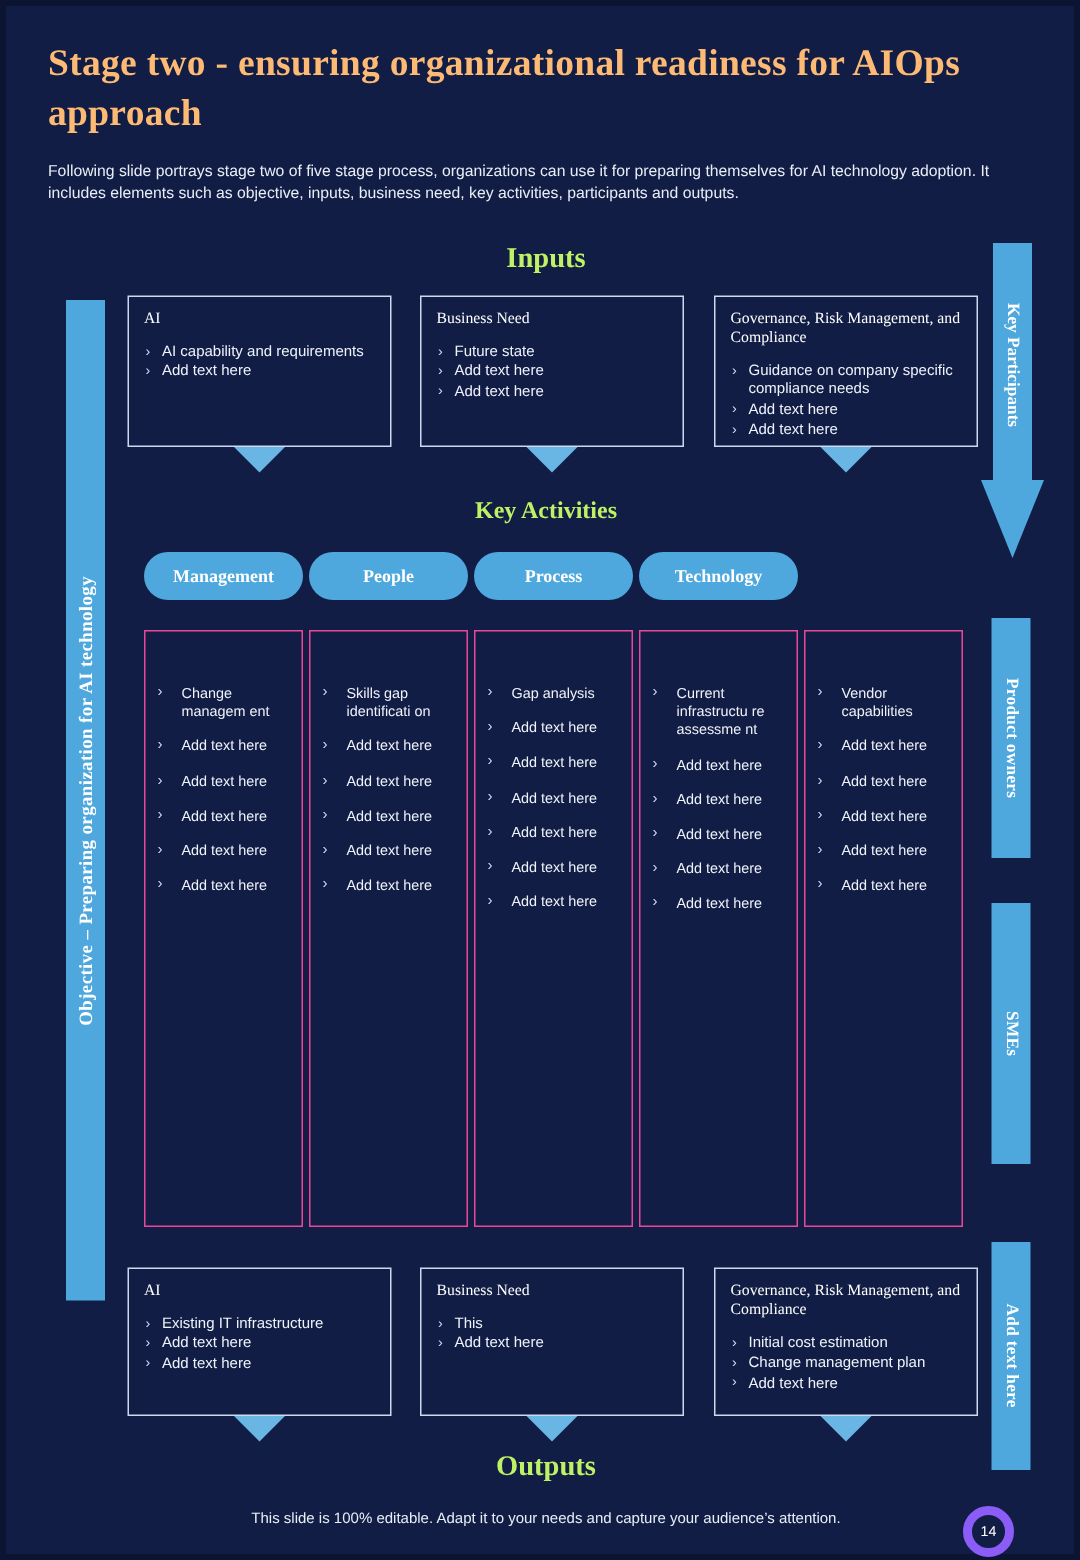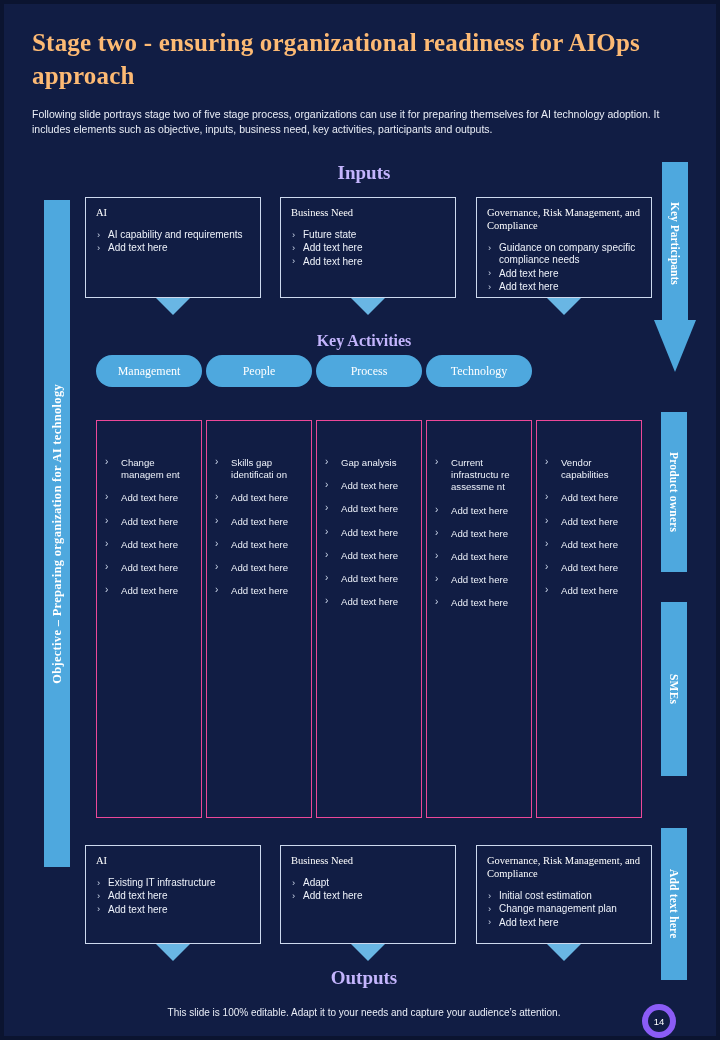--- a/index.html
+++ b/index.html
@@ -25,21 +25,21 @@
   }
   .subtitle{
     position:absolute;left:28px;top:103px;width:662px;
     font-size:10.5px;line-height:14.5px;color:#e9edf6;
   }
 
   
   .sec-head{
     position:absolute;text-align:center;
     font-family:"Liberation Serif", serif;
-    font-weight:bold;color:#c4b5fd;
+    font-weight:bold;color:#bef264;
   }
   #inputs-head{left:260px;top:158px;width:200px;font-size:19px;}
   #keyact-head{left:260px;top:328px;width:200px;font-size:16px;}
   #outputs-head{left:260px;top:963px;width:200px;font-size:19px;}
 
   
   .vbar{
     position:absolute;background:#4ea8de;
     display:flex;align-items:center;justify-content:center;
     color:#ffffff;font-family:"Liberation Serif", serif;font-weight:bold;
@@ -123,23 +123,23 @@
   
   #out-ai      {left:81px; top:841px; width:176px;height:99px;}
   #out-bn      {left:276px;top:841px; width:176px;height:99px;}
   #out-grc     {left:472px;top:841px; width:176px;height:99px;}
   #chev-out-ai {left:152px;top:940px;}
   #chev-out-bn {left:347px;top:940px;}
   #chev-out-grc{left:543px;top:940px;}
 
   
   .pill{
-    position:absolute;top:351px;height:32px;background:#4ea8de;
+    position:absolute;top:364px;height:32px;background:#4ea8de;
     border-radius:16px;display:flex;align-items:center;justify-content:center;
-    font-family:"Liberation Serif", serif;font-weight:normal;
+    font-family:"Liberation Serif", serif;font-weight:bold;
     font-size:12px;color:#ffffff;
   }
   .pill.p0{left:92px; width:106px;}
   .pill.p1{left:202px;width:106px;}
   .pill.p2{left:312px;width:106px;}
   .pill.p3{left:422px;width:106px;}
   .pill.p4{left:532px;width:106px;}
 
   
   .kcol{
@@ -300,21 +300,21 @@
         <li>Existing IT  infrastructure</li>
         <li>Add text here</li>
         <li>Add text here</li>
       </ul>
   </div>
   <div class="chev" id="chev-out-ai"></div>
 
   <div class="card" id="out-bn">
     <div class="ch">Business Need</div>
     <ul>
-        <li>Adapt</li>
+        <li>This</li>
         <li>Add text here</li>
       </ul>
   </div>
   <div class="chev" id="chev-out-bn"></div>
 
   <div class="card" id="out-grc">
     <div class="ch">Governance, Risk Management, and Compliance</div>
     <ul>
         <li>Initial  cost estimation</li>
         <li>Change  management  plan</li>

